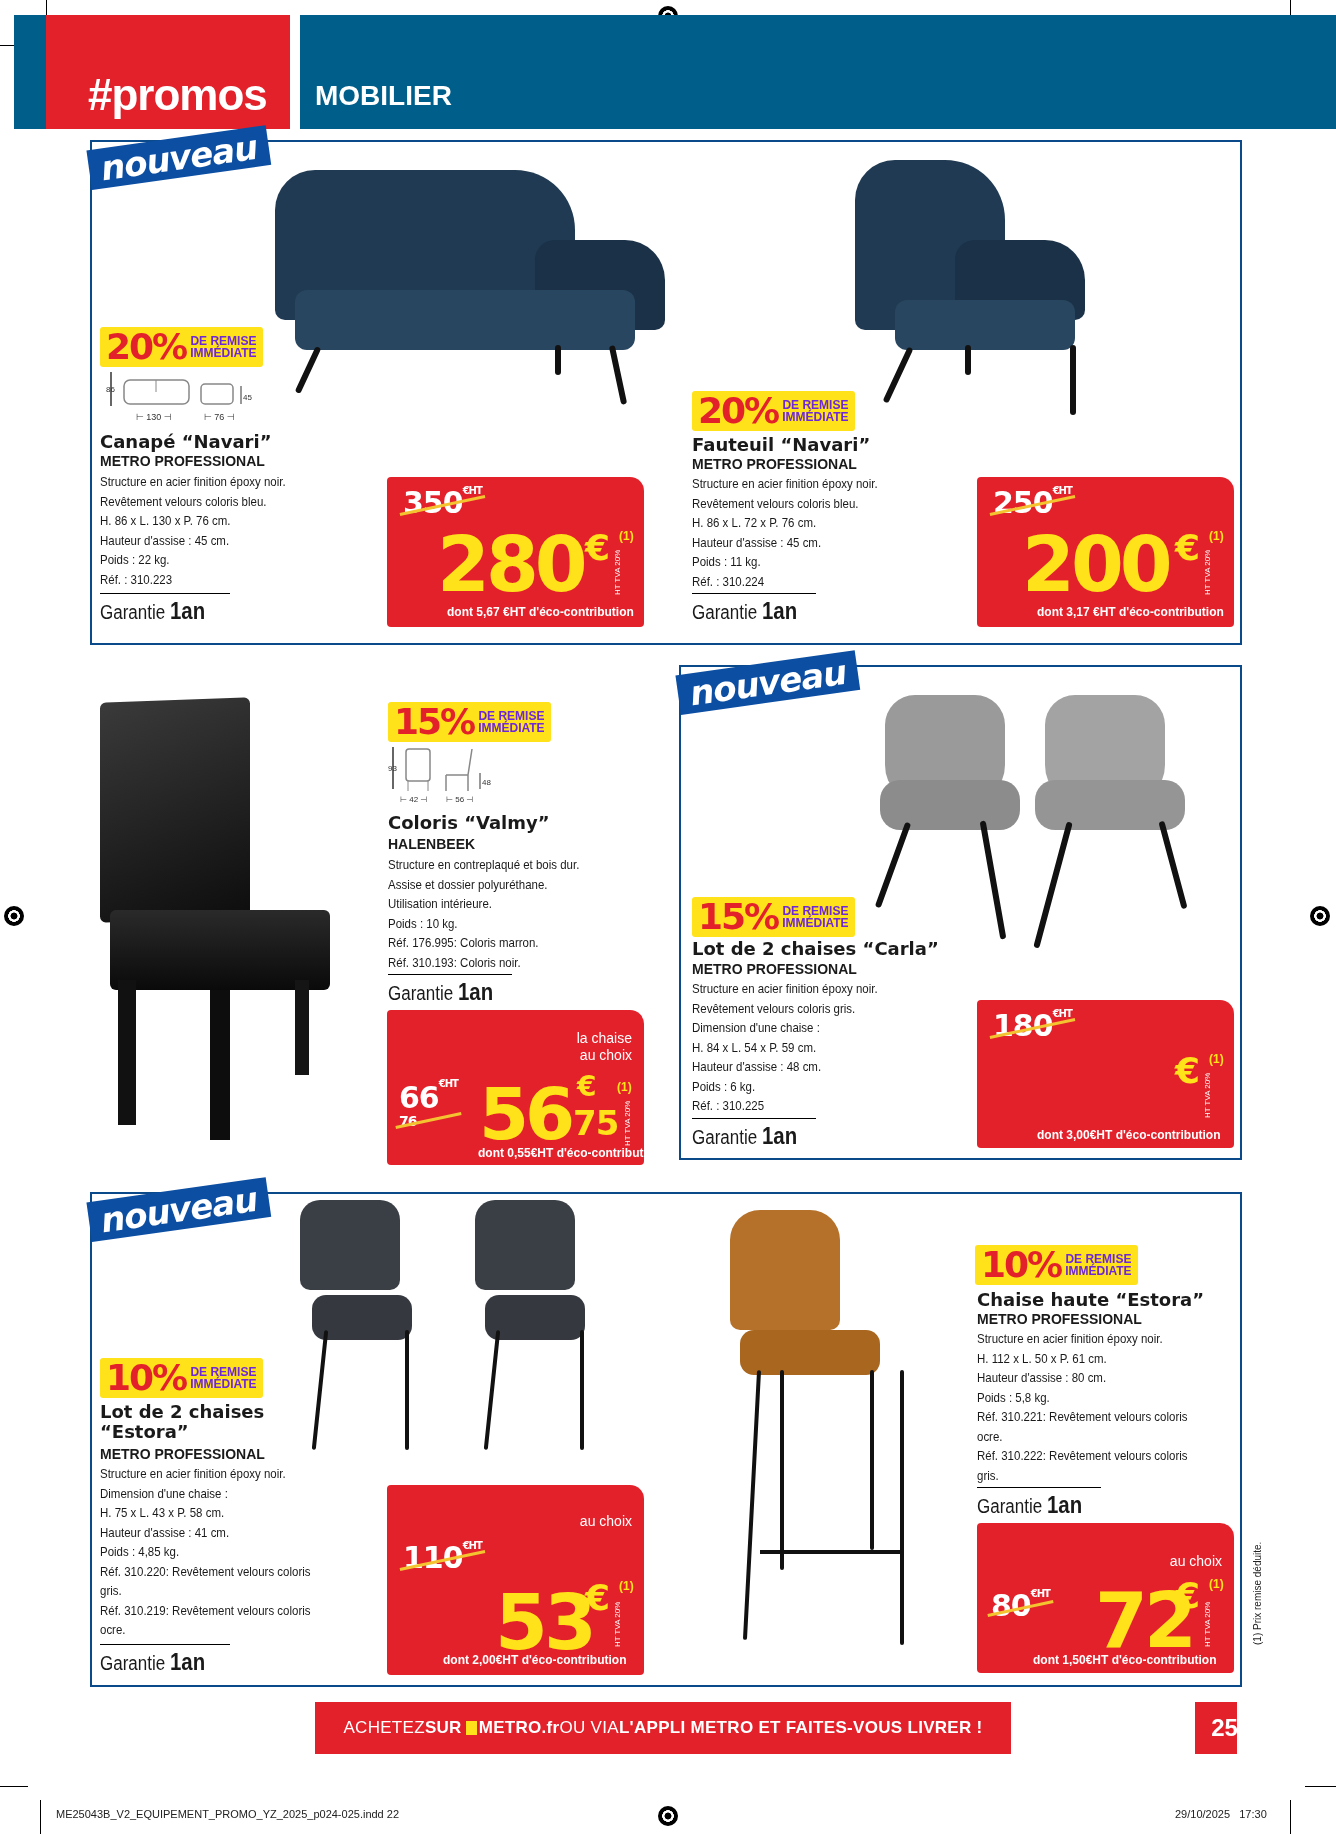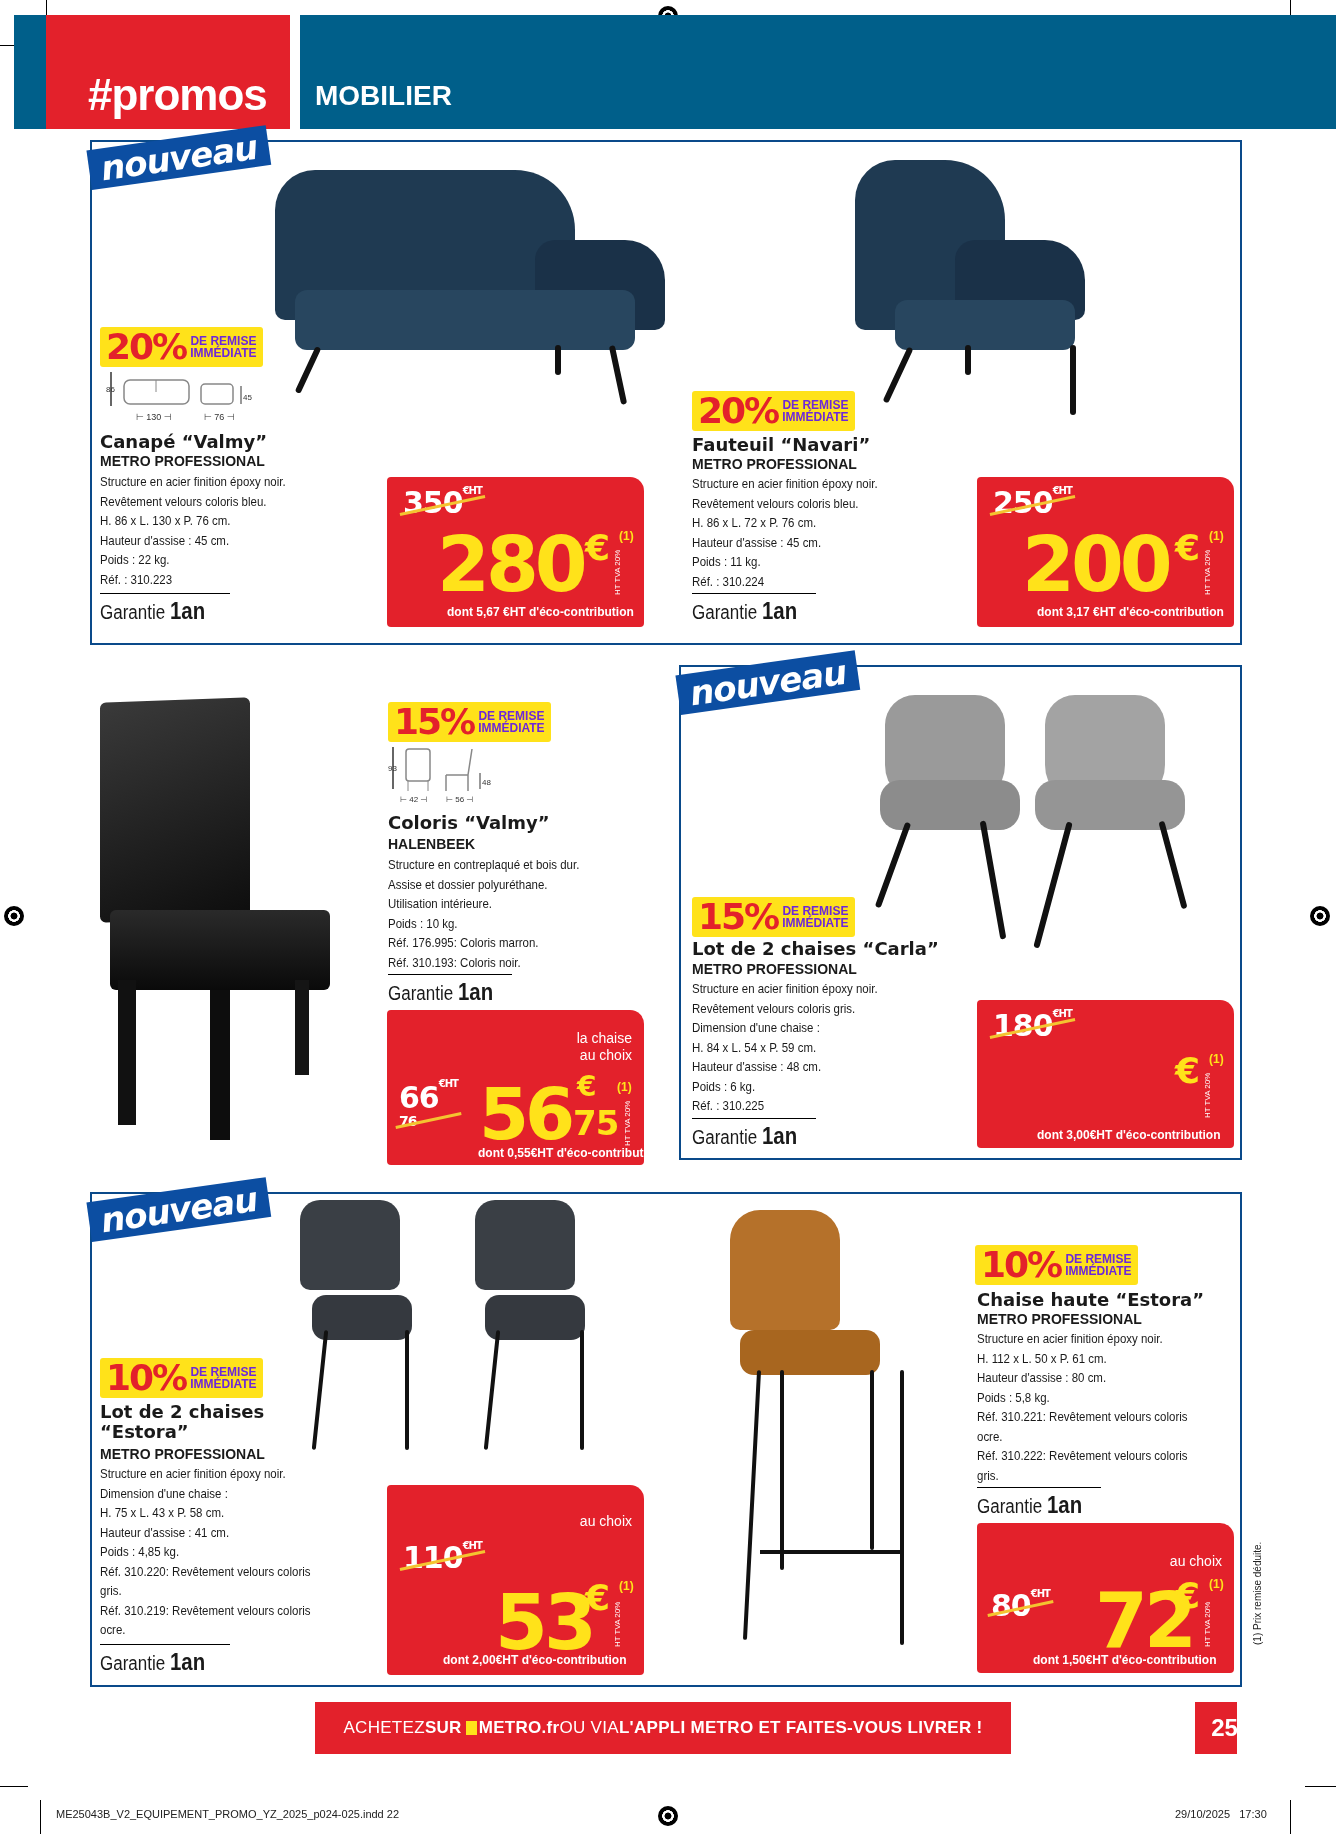--- a/index.html
+++ b/index.html
@@ -90,21 +90,21 @@
     <text x="0" y="22" font-size="8" fill="#333">86</text>
     <rect x="18" y="10" width="65" height="24" rx="6" fill="none" stroke="#888" stroke-width="1.5"></rect>
     <line x1="50" y1="10" x2="50" y2="22" stroke="#888"></line>
     <rect x="95" y="14" width="32" height="20" rx="4" fill="none" stroke="#888" stroke-width="1.5"></rect>
     <line x1="135" y1="16" x2="135" y2="34" stroke="#333"></line>
     <text x="137" y="30" font-size="8" fill="#333">45</text>
     <text x="30" y="50" font-size="9" fill="#333">⊢ 130 ⊣</text>
     <text x="98" y="50" font-size="9" fill="#333">⊢ 76 ⊣</text>
   </svg>
 </div>
-<div class="abs pname" style="left:100px;top:432px;">Canapé “Valmy”</div>
+<div class="abs pname" style="left:100px;top:432px;">Canapé “Navari”</div>
 <div class="abs brand" style="left:100px;top:453px;">METRO PROFESSIONAL</div>
 <div class="abs desc" style="left:100px;top:472px;">
   <div>Structure en acier finition époxy noir.</div>
   <div>Revêtement velours coloris bleu.</div>
   <div>H. 86 x L. 130 x P. 76 cm.</div>
   <div>Hauteur d'assise : 45 cm.</div>
   <div>Poids : 22 kg.</div>
   <div>Réf. : 310.223</div>
 </div>
 <div class="abs sep" style="left:100px;top:593px;width:130px;"></div>

